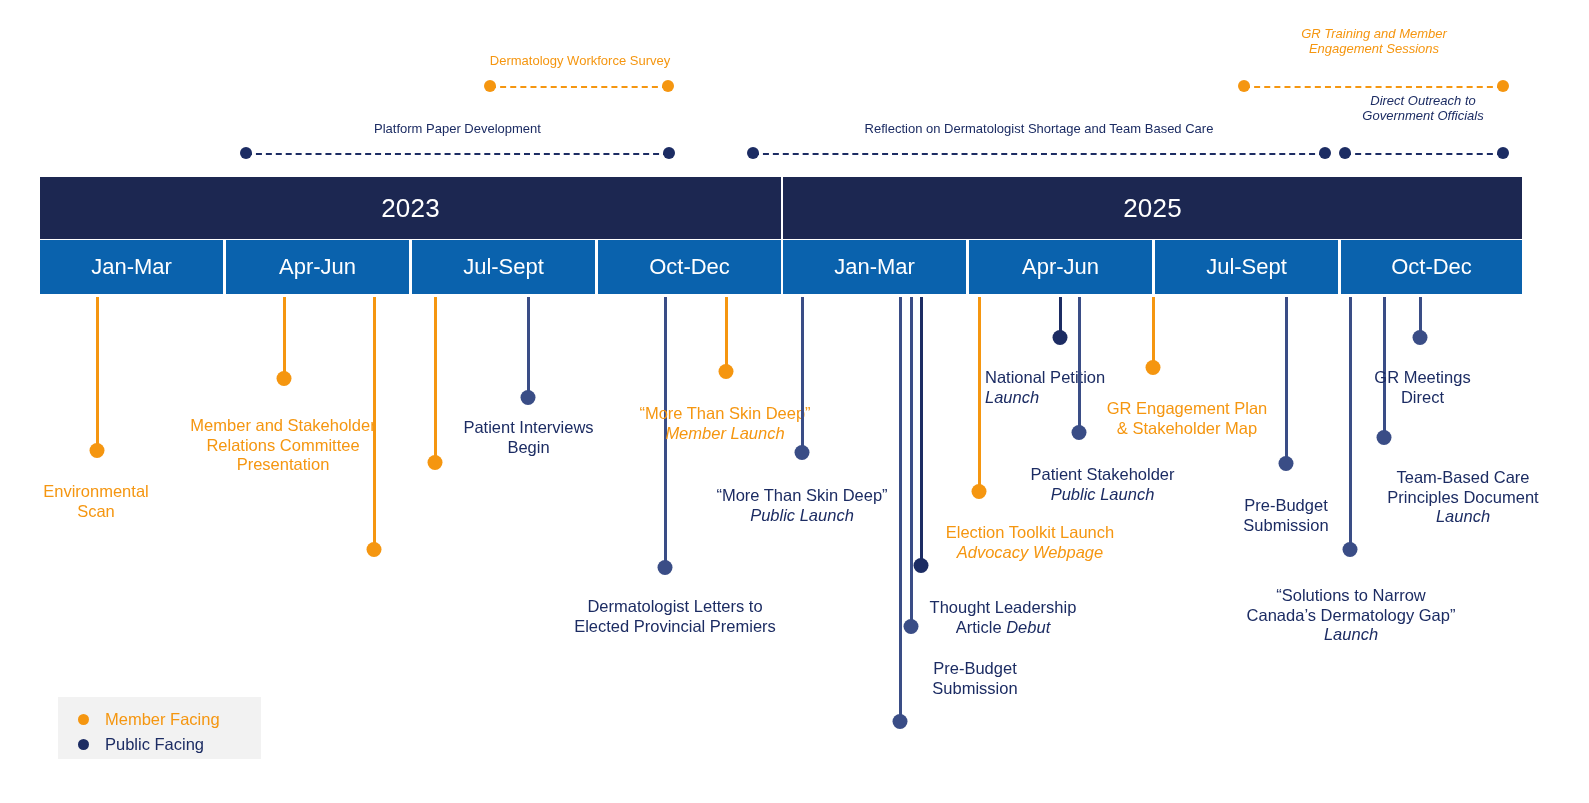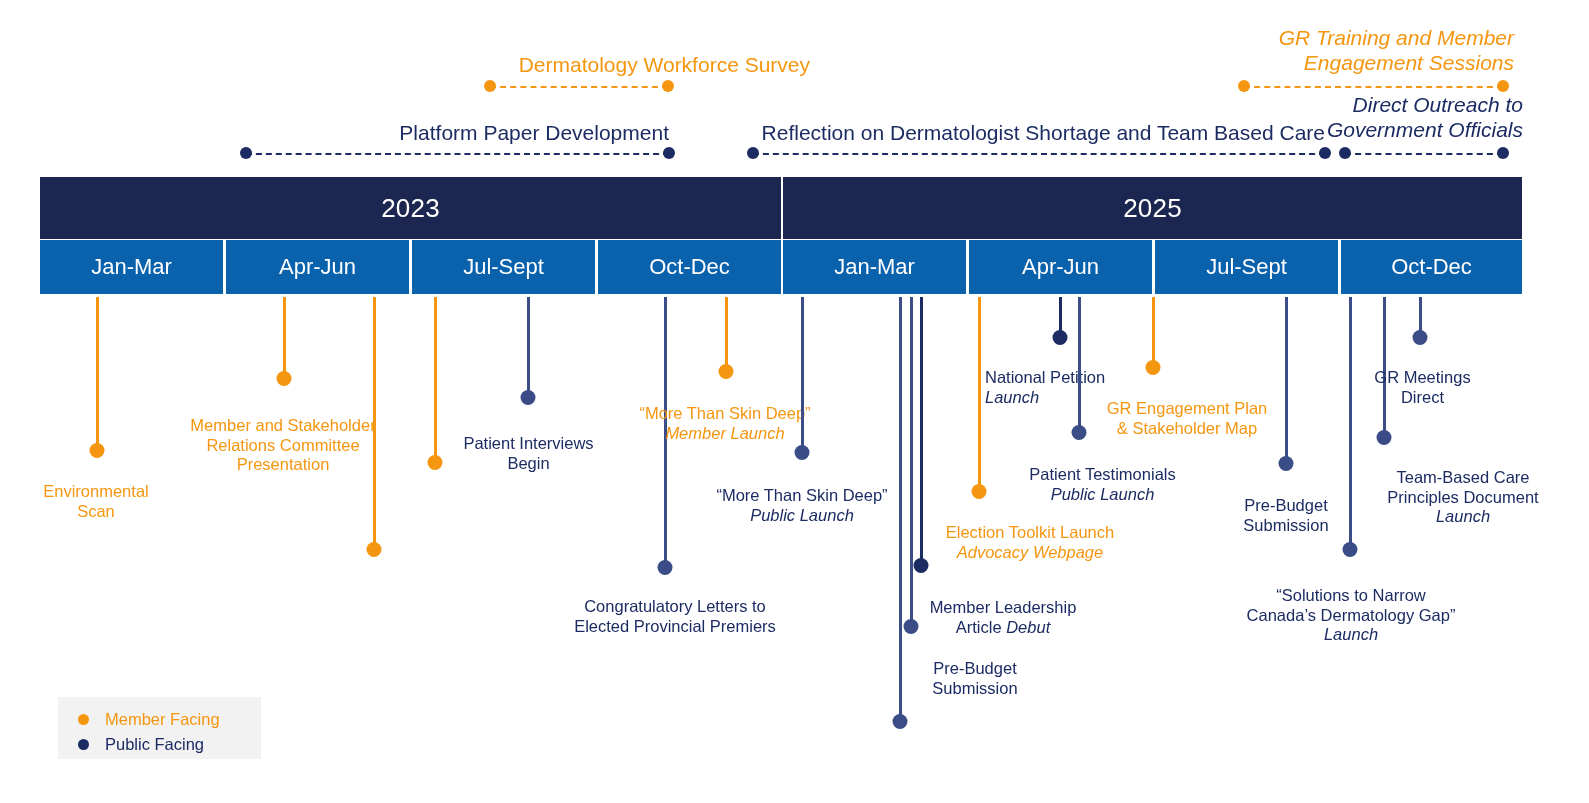--- a/index.html
+++ b/index.html
@@ -36,22 +36,22 @@
   .phase .pline{
     position:absolute;top:0;left:0;height:0;
     border-top-width:2.5px;border-top-style:dashed;
   }
   .phase .pdot{
     position:absolute;width:12px;height:12px;border-radius:50%;
     top:-6px;
   }
   .phase-label{
     position:absolute;
-    font-size:21px;
-    text-align:right;
+    font-size:13px;
+    text-align:center;
     line-height:1.18;
     white-space:pre-line;
   }
   .orange{color:#f59610;}
   .navy{color:#1c2c63;}
   .italic{font-style:italic;}
 
   
   .stem{position:absolute;width:2.5px;}
   .stem .sdot{
@@ -176,30 +176,30 @@
     <div class="sdot" style="top:245px;background:#f59610;"></div>
   </div>
 
   <div class="stem" style="left:434px;top:297px;height:165px;background:#f59610;">
     <div class="sdot" style="top:158px;background:#f59610;"></div>
   </div>
 
   <div class="stem" style="left:527px;top:297px;height:101px;background:#3a4d86;">
     <div class="sdot" style="top:93px;background:#3a4d86;"></div>
   </div>
-  <div class="ms-label navy" style="left:441px;top:414px;width:175px;">
+  <div class="ms-label navy" style="left:441px;top:398px;width:175px;">
     <span>Patient Interviews
 Begin</span>
   </div>
 
   <div class="stem" style="left:664px;top:297px;height:271px;background:#3a4d86;">
     <div class="sdot" style="top:263px;background:#3a4d86;"></div>
   </div>
   <div class="ms-label navy" style="left:552px;top:577px;width:246px;">
-    <span>Congratulatory Letters to
+    <span>Dermatologist Letters to
 Elected Provincial Premiers</span>
   </div>
 
   <div class="stem" style="left:725px;top:297px;height:75px;background:#f59610;">
     <div class="sdot" style="top:67px;background:#f59610;"></div>
   </div>
   <div class="ms-label orange" style="left:598px;top:384px;width:254px;">
     <span>“More Than Skin Deep”</span>
     <span class="sub">Member Launch</span>
   </div>
@@ -221,21 +221,21 @@
   </div>
   <div class="ms-label navy" style="left:900px;top:639px;width:150px;text-align:center;">
     <span>Pre-Budget
 Submission</span>
   </div>
 
   <div class="stem" style="left:920px;top:297px;height:268px;background:#1c2c63;">
     <div class="sdot" style="top:261px;background:#1c2c63;"></div>
   </div>
   <div class="ms-label navy" style="left:915px;top:578px;width:176px;text-align:center;">
-    <span>Member Leadership
+    <span>Thought Leadership
 Article </span><span class="inlsub">Debut</span>
   </div>
 
   <div class="stem" style="left:978px;top:297px;height:194px;background:#f59610;">
     <div class="sdot" style="top:187px;background:#f59610;"></div>
   </div>
   <div class="ms-label orange" style="left:930px;top:503px;width:200px;">
     <span>Election Toolkit Launch</span>
     <span class="sub">Advocacy Webpage</span>
   </div>
@@ -245,21 +245,21 @@
   </div>
   <div class="ms-label navy" style="left:985px;top:348px;width:155px;text-align:left;">
     <span>National Petition</span>
     <span class="sub">Launch</span>
   </div>
 
   <div class="stem" style="left:1078px;top:297px;height:135px;background:#3a4d86;">
     <div class="sdot" style="top:128px;background:#3a4d86;"></div>
   </div>
   <div class="ms-label navy" style="left:1000px;top:445px;width:205px;text-align:center;">
-    <span>Patient Testimonials</span>
+    <span>Patient Stakeholder</span>
     <span class="sub">Public Launch</span>
   </div>
 
   <div class="stem" style="left:1152px;top:297px;height:70px;background:#f59610;">
     <div class="sdot" style="top:63px;background:#f59610;"></div>
   </div>
   <div class="ms-label orange" style="left:1083px;top:379px;width:208px;text-align:center;">
     <span>GR Engagement Plan
 &amp; Stakeholder Map</span>
   </div>

